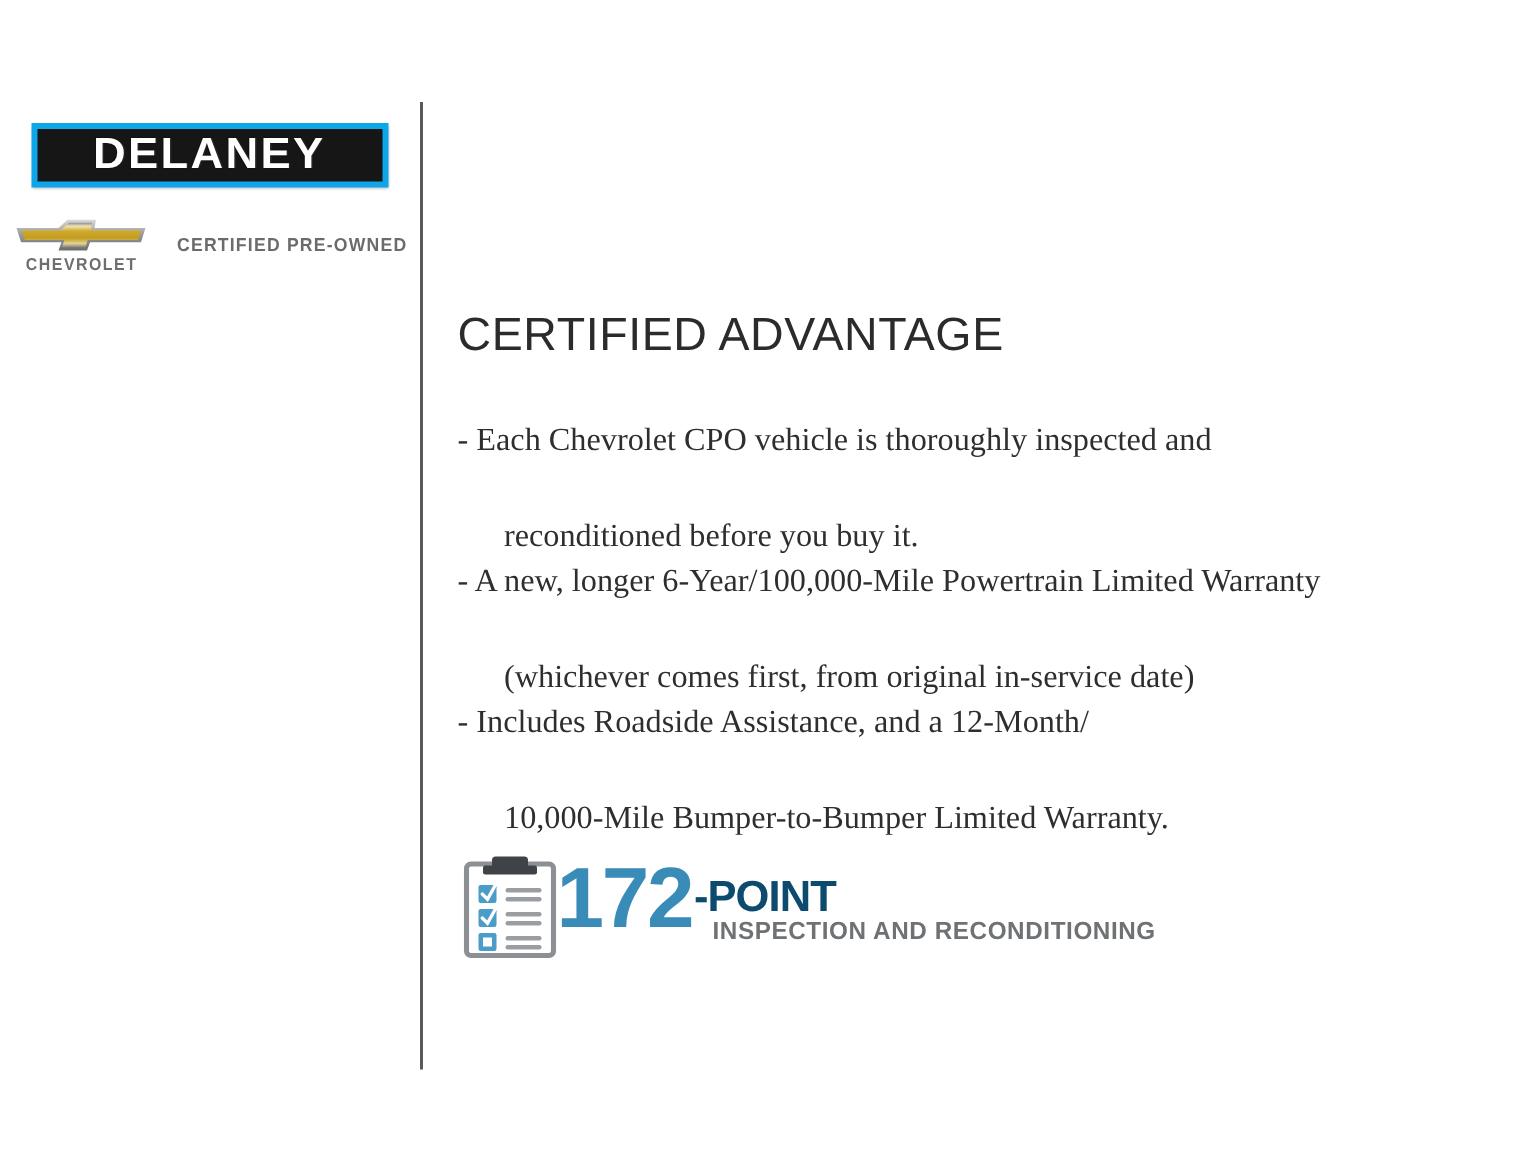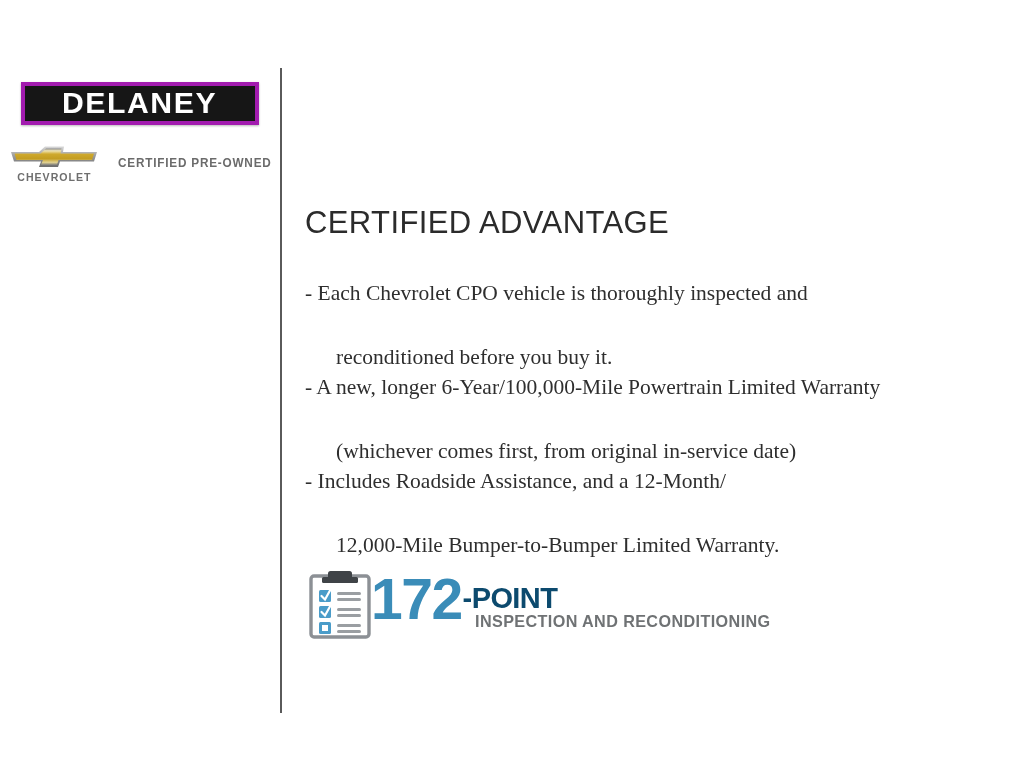--- a/index.html
+++ b/index.html
@@ -25,21 +25,21 @@
     height: 768px;
   }
 
   
   #delaney-logo {
     position: absolute;
     left: 21px;
     top: 82px;
     width: 238px;
     height: 43px;
-    background: #a21caf;
+    background: #0ea5e9;
     padding: 4px;
     box-sizing: border-box;
     box-shadow: 0 1px 2px rgba(0,0,0,0.28);
   }
   #delaney-logo-inner {
     width: 100%;
     height: 100%;
     background: #161616;
     display: flex;
     align-items: center;
@@ -280,21 +280,21 @@
     <li class="advantage-item">
       <span class="advantage-line1">- Each Chevrolet CPO vehicle is thoroughly inspected and</span>
       <span class="advantage-line2">reconditioned before you buy it.</span>
     </li>
     <li class="advantage-item">
       <span class="advantage-line1">- A new, longer 6-Year/100,000-Mile Powertrain Limited Warranty</span>
       <span class="advantage-line2">(whichever comes first, from original in-service date)</span>
     </li>
     <li class="advantage-item">
       <span class="advantage-line1">- Includes Roadside Assistance, and a 12-Month/</span>
-      <span class="advantage-line2">12,000-Mile Bumper-to-Bumper Limited Warranty.</span>
+      <span class="advantage-line2">10,000-Mile Bumper-to-Bumper Limited Warranty.</span>
     </li>
   </ul>
 
   <div id="inspection-logo">
 
     <svg id="clipboard-icon" viewBox="0 0 66 70">
 
       <rect x="4" y="6" width="58" height="61" rx="3" fill="#ffffff" stroke="#8c9095" stroke-width="3.4"></rect>
 
       <rect x="21" y="1" width="24" height="9" rx="2.5" fill="#3f4347"></rect>

